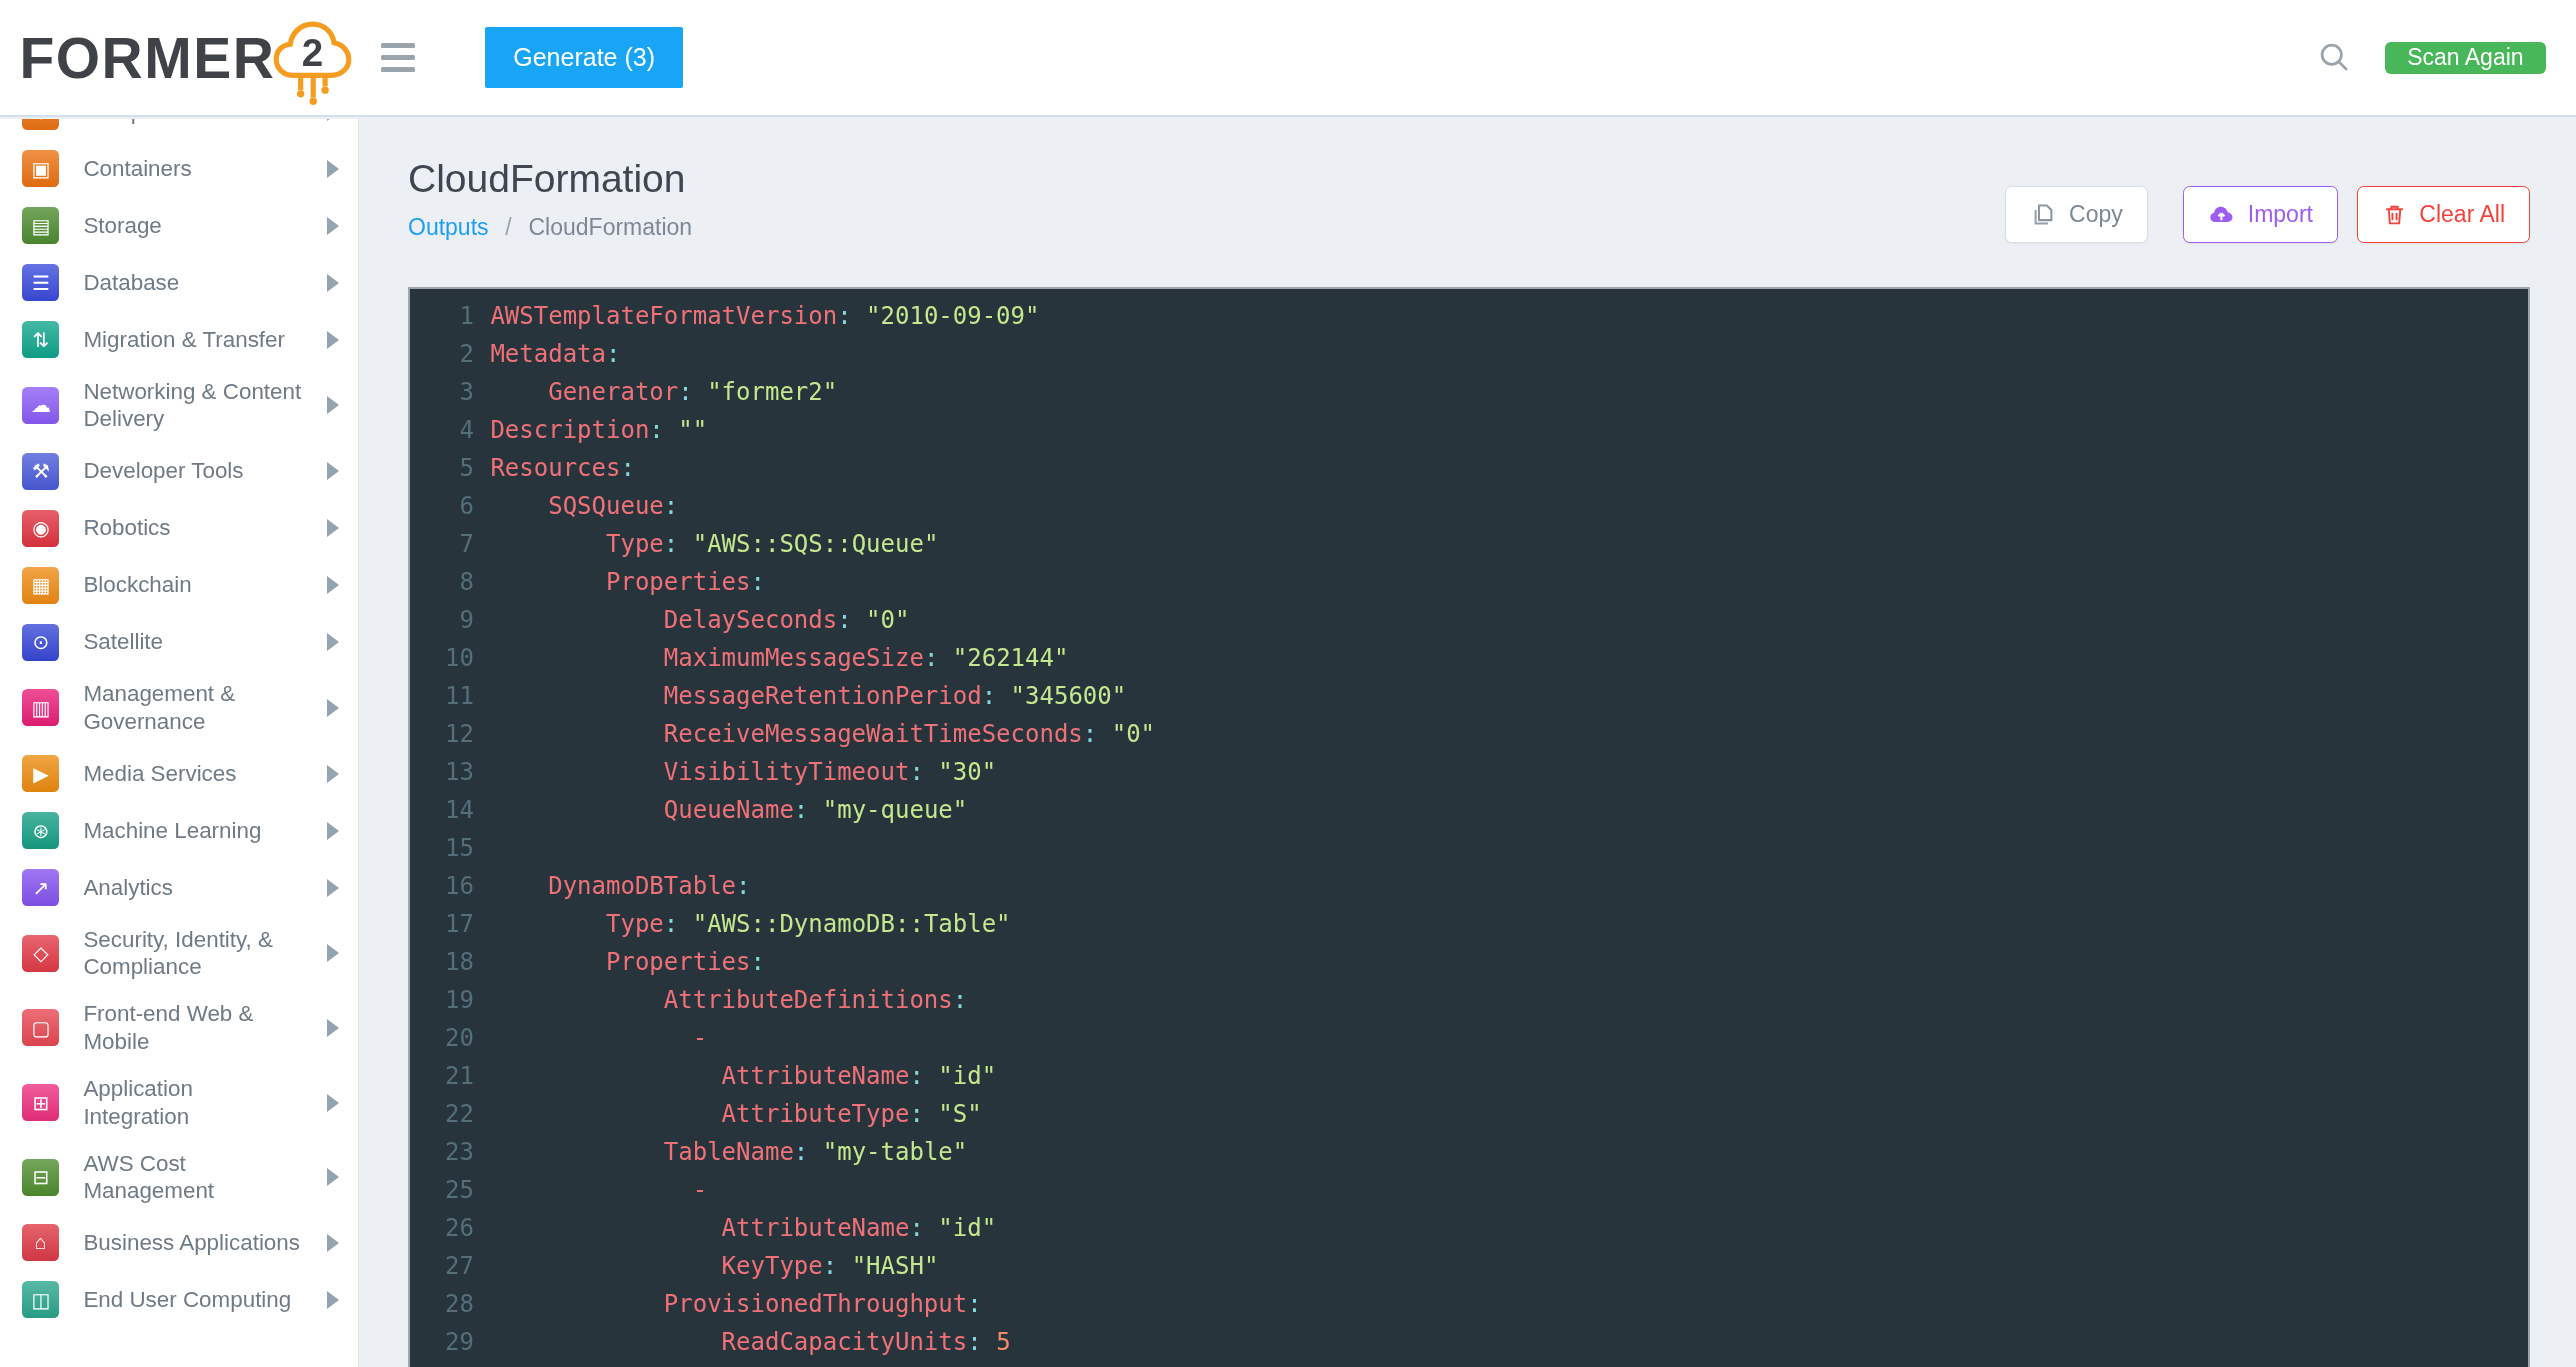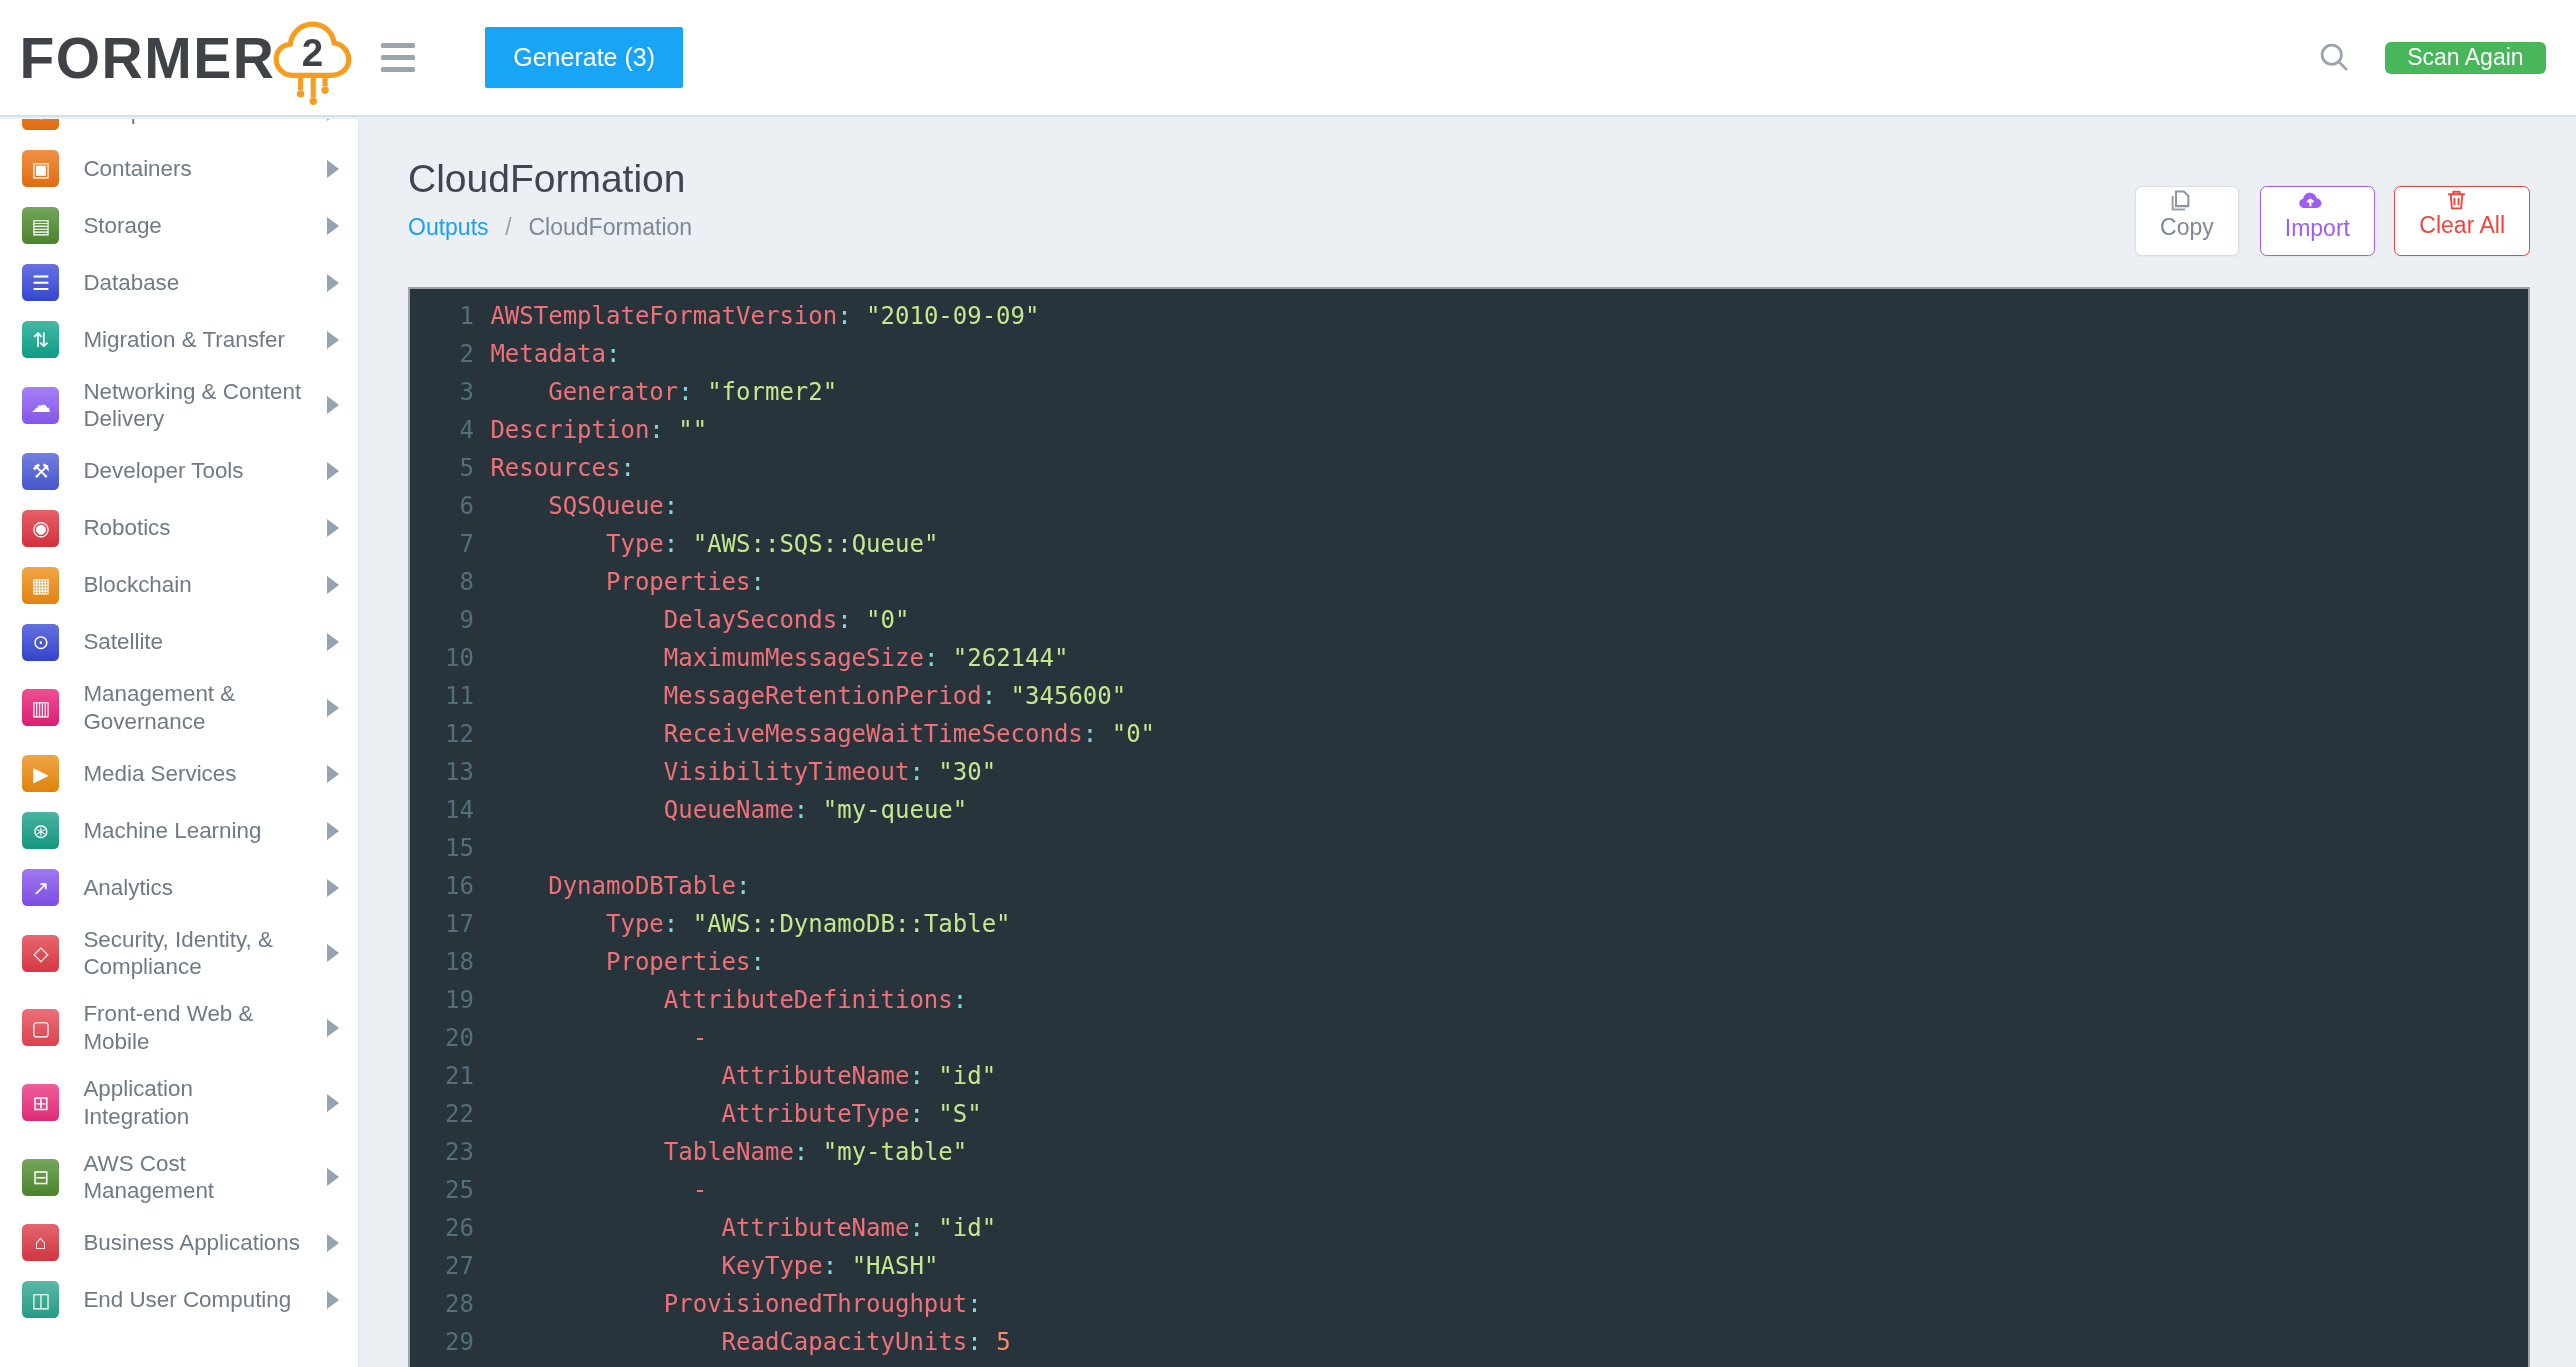--- a/index.html
+++ b/index.html
@@ -49,26 +49,26 @@
 
   
   .main{position:absolute;top:119px;left:360px;width:2216px;height:1248px;
     background:var(--page-bg);padding:37px 0 0 48px;}
   .page-title{font-size:39px;font-weight:400;color:#3f4650;line-height:46px;}
   .breadcrumb{margin-top:12px;font-size:23px;}
   .breadcrumb a{color:var(--link);text-decoration:none;cursor:pointer;}
   .crumb-sep{color:#99a1ab;margin:0 10.4px;}
   .crumb-current{color:#7d8894;}
   .toolbar{position:absolute;top:67px;right:46px;display:flex;}
-  .tbtn{display:inline-flex;align-items:center;height:70px;padding:0 24px;border-radius:6.7px;
+  .tbtn{display:inline-flex;align-items:center;height:57px;padding:0 24px;border-radius:6.7px;
     background:#fff;font-size:23px;cursor:pointer;font-family:inherit;
-    box-shadow:0 0.7px 2.2px rgba(0,0,0,.05);flex-direction:column;}
+    box-shadow:0 0.7px 2.2px rgba(0,0,0,.05);}
   .tbtn svg{margin-right:12px;}
   .btn-copy{border:1.5px solid #d9dde2;color:#7c8896;}
-  .btn-import{border:1.5px solid var(--import);color:var(--import);margin-left:21px;text-align:center;}
+  .btn-import{border:1.5px solid var(--import);color:var(--import);margin-left:35px;text-align:center;}
   .btn-clear{border:1.5px solid var(--danger);color:var(--danger);margin-left:19.4px;}
 
   
   .code-block{margin-top:46px;margin-right:46px;background:var(--editor-bg);
     border:2.2px solid var(--editor-border);height:1163px;overflow:hidden;
     font-family:"DejaVu Sans Mono", monospace;padding-top:7.5px;cursor:text;}
   .code-line{display:flex;height:38px;line-height:38px;font-size:24px;white-space:pre;}
   .ln{width:67px;flex:0 0 67px;text-align:right;color:var(--tok-ln);padding-right:3px;}
   .code-text{padding-left:13.4px;}
   .tok-key{color:var(--tok-key);}

